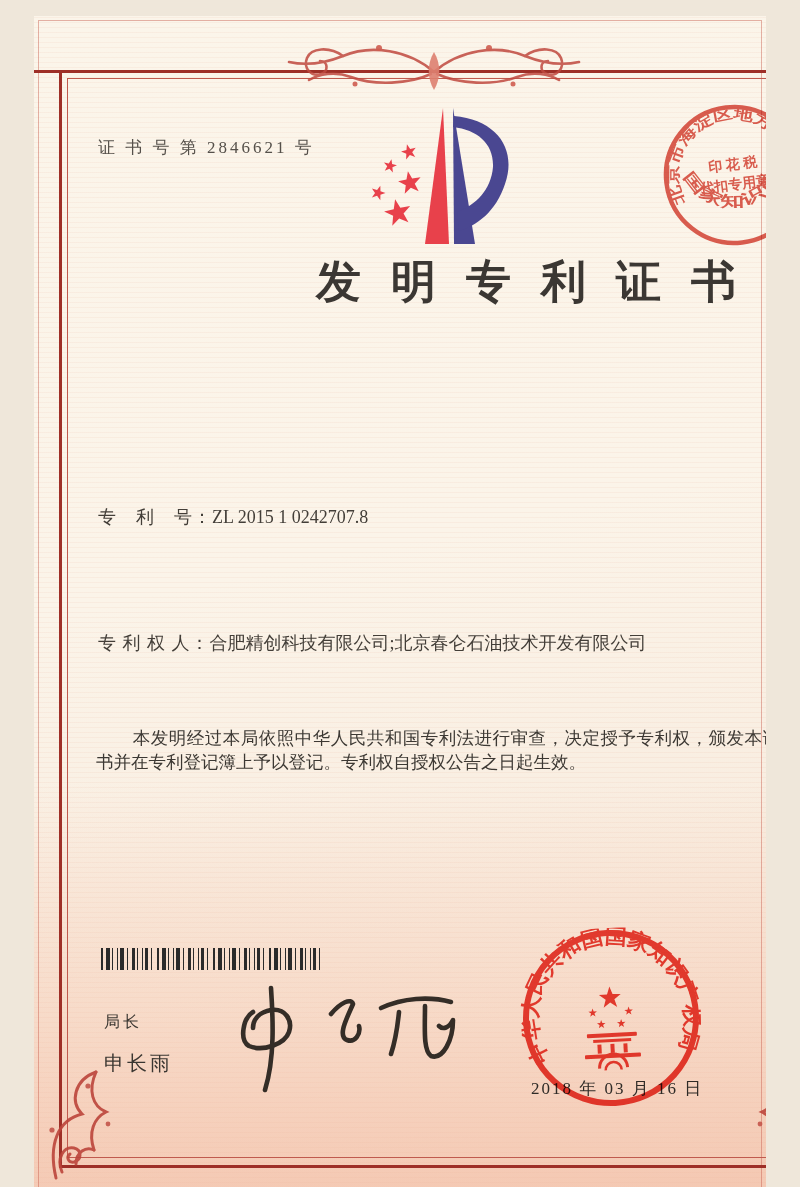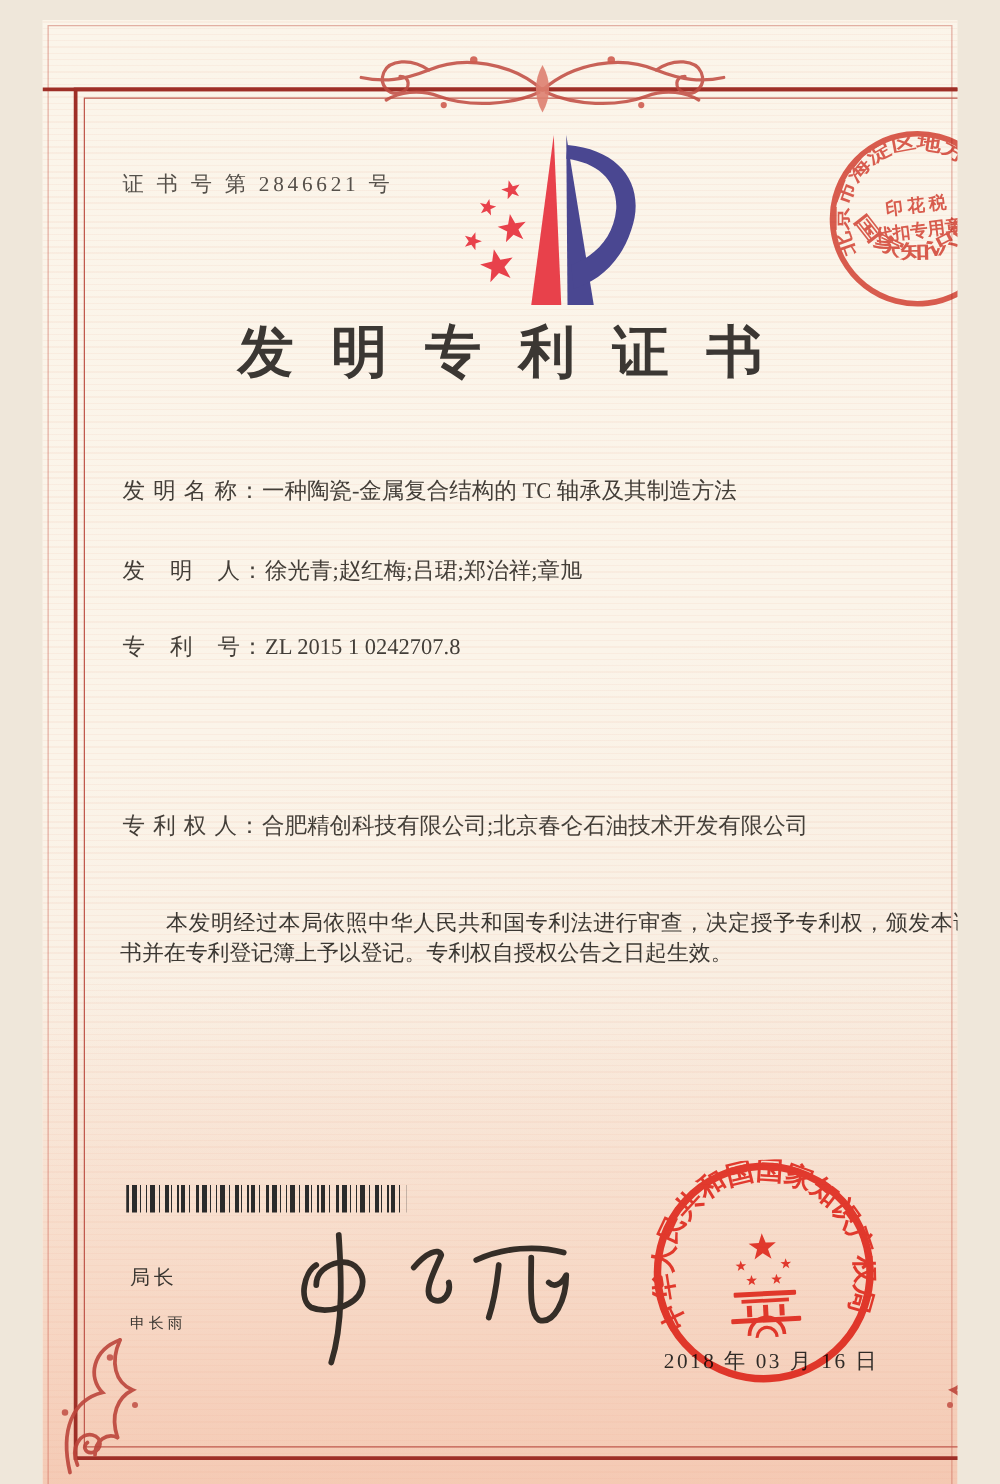--- a/index.html
+++ b/index.html
@@ -17,39 +17,39 @@
   .top-rule{position:absolute;left:0;right:0;top:54px;height:3px;background:#9e2f27;z-index:2;}
   .frame-outer{position:absolute;left:25px;top:54px;width:746px;height:1092px;border:3px solid #9e2f27;z-index:2;}
   .frame-inner{position:absolute;left:33px;top:62px;width:732px;height:1078px;border:1px solid #c05a4e;z-index:2;}
   .top-ornament{position:absolute;left:225px;top:6px;z-index:3;}
   .corner-flourish{position:absolute;z-index:3;}
   .corner-left{left:8px;top:1042px;}
   .corner-right{left:672px;top:1042px;transform:scaleX(-1);}
   
   .cert-number{position:absolute;left:64px;top:120px;z-index:3;font-size:17px;letter-spacing:3px;color:#55504a;}
   .logo{position:absolute;left:318px;top:86px;z-index:3;}
-  .title{position:absolute;left:0;right:0;top:236px;z-index:3;text-align:center;
+  .title{position:absolute;left:0;right:0;top:236px;z-index:3;text-align:right;
     font-size:45px;font-weight:bold;letter-spacing:30px;padding-left:30px;color:#3b3733;font-family:Liberation Mono, monospace;}
   .field-row{position:absolute;left:64px;width:690px;z-index:3;font-size:18px;color:#433e38;white-space:nowrap;}
   .field-label{letter-spacing:1px;}
-  .f0{top:364px}.f1{top:428px}.f2{top:489px}.f3{top:550px}.f4{top:632px}.f5{top:675px}
+  .f0{top:364px}.f1{top:428px}.f2{top:489px}.f3{top:550px}.f4{top:615px}.f5{top:675px}
   .body-text{position:absolute;left:62px;width:684px;top:710px;z-index:3;}
   .body-text p{margin:0;font-size:17.5px;line-height:24px;text-align:justify;text-indent:2.1em;color:#3c3833;}
   .barcode{position:absolute;left:67px;top:932px;width:224px;height:22px;z-index:3;
     background:repeating-linear-gradient(90deg,
       #2b2b2b 0 2px,transparent 2px 5px,#2b2b2b 5px 9px,transparent 9px 11px,
       #2b2b2b 11px 12px,transparent 12px 16px,#2b2b2b 16px 17px,transparent 17px 19px,
       #2b2b2b 19px 23px,transparent 23px 26px,#2b2b2b 26px 27px,transparent 27px 31px,
       #2b2b2b 31px 34px,transparent 34px 36px,#2b2b2b 36px 37px,transparent 37px 41px,
       #2b2b2b 41px 42px,transparent 42px 44px,#2b2b2b 44px 47px,transparent 47px 50px,
       #2b2b2b 50px 51px,transparent 51px 56px);}
   .footer-title{position:absolute;left:70px;top:996px;z-index:3;font-family:"Liberation Sans","DejaVu Sans",sans-serif;
     font-size:16px;letter-spacing:3px;color:#3a3631;}
   .footer-name{position:absolute;left:70px;top:1034px;z-index:3;font-family:"Liberation Sans","DejaVu Sans",sans-serif;
-    font-size:12px;letter-spacing:3px;color:#3a3631;text-align:center;}
+    font-size:20px;letter-spacing:3px;color:#3a3631;text-align:center;}
   .signature{position:absolute;left:185px;top:966px;z-index:3;}
   .issue-date{position:absolute;left:497px;top:1061px;z-index:3;font-size:17px;letter-spacing:2px;color:#2f2b27;}
   .office-seal{position:absolute;left:487px;top:912px;z-index:4;transform:rotate(-3deg);mix-blend-mode:multiply;opacity:.95;}
   .tax-seal{position:absolute;left:627px;top:86px;z-index:4;transform:rotate(-7deg);mix-blend-mode:multiply;opacity:.9;}
 </style>
 </head>
 <body>
 
 <div class="page">
 
@@ -121,22 +121,20 @@
       <use href="#star" transform="translate(26,91) scale(0.75) rotate(18)"></use>
       <use href="#star" transform="translate(46,111) scale(1.4) rotate(-12)"></use>
     </g>
     <path d="M91,6 L97,142 L73,142 Z" fill="#e8414b"></path>
     <path d="M101,6 L123,142 L102,142 Z" fill="#4a4791"></path>
     <path d="M102,14 C146,18 165,48 153,82 C144,110 124,124 107,129 L105,110 C124,103 139,88 141,65 C142,42 126,28 101,25 Z" fill="#4a4791"></path>
   </svg>
 
   <div class="title">发明专利证书</div>
 
-  <div class="field-row f0"><span class="field-label">发 明 名 称：</span><span>一种陶瓷-金属复合结构的 TC 轴承及其制造方法</span></div>
-  <div class="field-row f1"><span class="field-label">发　明　人：</span><span>徐光青;赵红梅;吕珺;郑治祥;章旭</span></div>
   <div class="field-row f2"><span class="field-label">专　利　号：</span><span>ZL 2015 1 0242707.8</span></div>
   <div class="field-row f4"><span class="field-label">专 利 权 人：</span><span>合肥精创科技有限公司;北京春仑石油技术开发有限公司</span></div>
 
   <div class="body-text">
     <p>本发明经过本局依照中华人民共和国专利法进行审查，决定授予专利权，颁发本证书并在专利登记簿上予以登记。专利权自授权公告之日起生效。</p>
   </div>
 
   <div class="barcode"></div>
 
   <div class="footer-title">局长</div>

